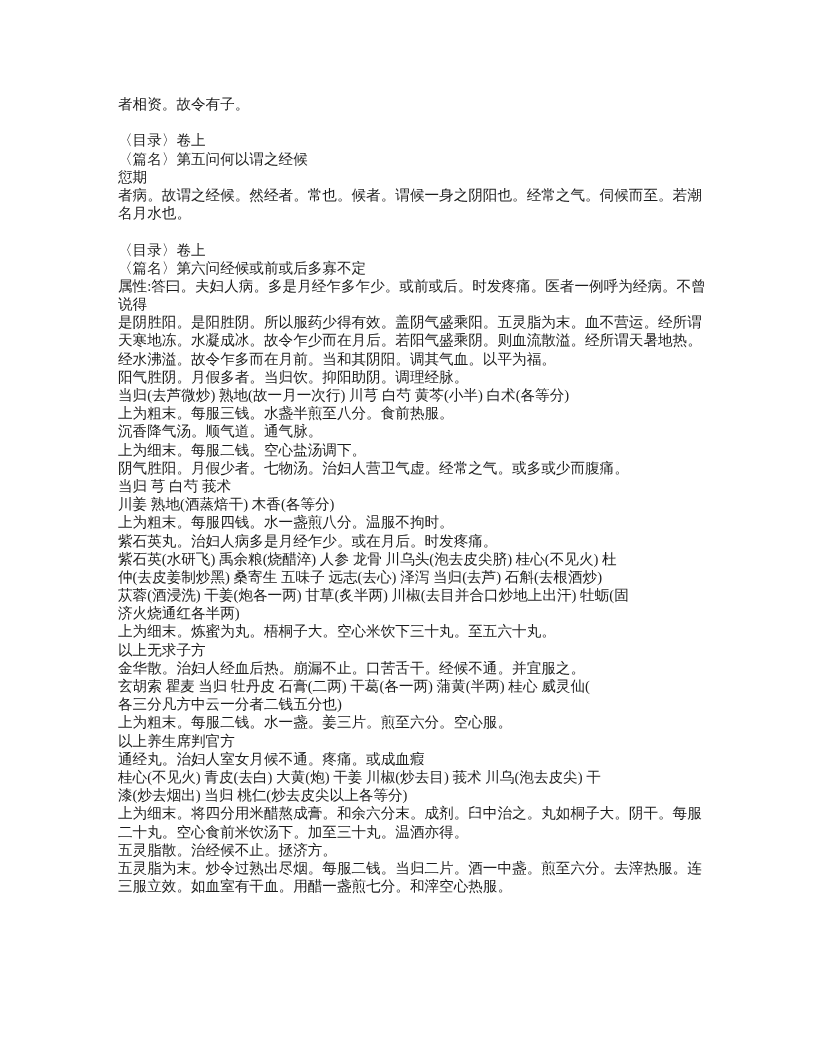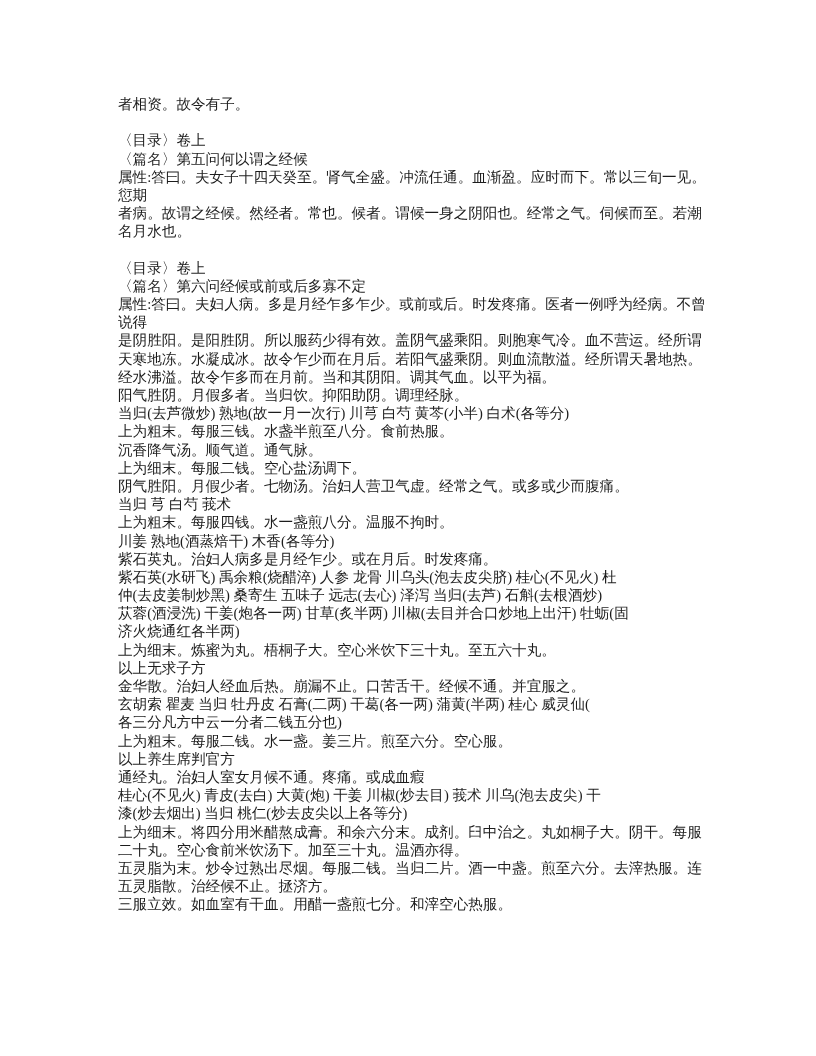--- a/index.html
+++ b/index.html
@@ -37,55 +37,54 @@
 </style>
 </head>
 <body>
 
 <div class="page">
   <div class="doc" id="doc" style="color: rgb(28, 28, 28);">
       <div class="line">者相资。故令有子。</div>
       <div class="line">&nbsp;</div>
       <div class="line">〈目录〉卷上</div>
       <div class="line">〈篇名〉第五问何以谓之经候</div>
-      <div class="line">属性:答曰。夫女子十四天癸至。肾气全盛。冲流任通。血渐盈。应时而下。常以三旬一见。</div>
       <div class="line">愆期</div>
       <div class="line">者病。故谓之经候。然经者。常也。候者。谓候一身之阴阳也。经常之气。伺候而至。若潮</div>
       <div class="line">名月水也。</div>
       <div class="line">&nbsp;</div>
       <div class="line">〈目录〉卷上</div>
       <div class="line">〈篇名〉第六问经候或前或后多寡不定</div>
       <div class="line">属性:答曰。夫妇人病。多是月经乍多乍少。或前或后。时发疼痛。医者一例呼为经病。不曾</div>
       <div class="line">说得</div>
-      <div class="line">是阴胜阳。是阳胜阴。所以服药少得有效。盖阴气盛乘阳。则胞寒气冷。血不营运。经所谓</div>
+      <div class="line">是阴胜阳。是阳胜阴。所以服药少得有效。盖阴气盛乘阳。五灵脂为末。血不营运。经所谓</div>
       <div class="line">天寒地冻。水凝成冰。故令乍少而在月后。若阳气盛乘阴。则血流散溢。经所谓天暑地热。</div>
       <div class="line">经水沸溢。故令乍多而在月前。当和其阴阳。调其气血。以平为福。</div>
       <div class="line">阳气胜阴。月假多者。当归饮。抑阳助阴。调理经脉。</div>
       <div class="line">当归(去芦微炒) 熟地(故一月一次行) 川芎 白芍 黄芩(小半) 白术(各等分)</div>
       <div class="line">上为粗末。每服三钱。水盏半煎至八分。食前热服。</div>
       <div class="line">沉香降气汤。顺气道。通气脉。</div>
       <div class="line">上为细末。每服二钱。空心盐汤调下。</div>
       <div class="line">阴气胜阳。月假少者。七物汤。治妇人营卫气虚。经常之气。或多或少而腹痛。</div>
       <div class="line">当归 芎 白芍 莪术</div>
+      <div class="line">川姜 熟地(酒蒸焙干) 木香(各等分)</div>
       <div class="line">上为粗末。每服四钱。水一盏煎八分。温服不拘时。</div>
-      <div class="line">川姜 熟地(酒蒸焙干) 木香(各等分)</div>
       <div class="line">紫石英丸。治妇人病多是月经乍少。或在月后。时发疼痛。</div>
       <div class="line">紫石英(水研飞) 禹余粮(烧醋淬) 人参 龙骨 川乌头(泡去皮尖脐) 桂心(不见火) 杜</div>
       <div class="line">仲(去皮姜制炒黑) 桑寄生 五味子 远志(去心) 泽泻 当归(去芦) 石斛(去根酒炒)</div>
       <div class="line">苁蓉(酒浸洗) 干姜(炮各一两) 甘草(炙半两) 川椒(去目并合口炒地上出汗) 牡蛎(固</div>
       <div class="line">济火烧通红各半两)</div>
       <div class="line">上为细末。炼蜜为丸。梧桐子大。空心米饮下三十丸。至五六十丸。</div>
       <div class="line">以上无求子方</div>
       <div class="line">金华散。治妇人经血后热。崩漏不止。口苦舌干。经候不通。并宜服之。</div>
       <div class="line">玄胡索 瞿麦 当归 牡丹皮 石膏(二两) 干葛(各一两) 蒲黄(半两) 桂心 威灵仙(</div>
       <div class="line">各三分凡方中云一分者二钱五分也)</div>
       <div class="line">上为粗末。每服二钱。水一盏。姜三片。煎至六分。空心服。</div>
       <div class="line">以上养生席判官方</div>
       <div class="line">通经丸。治妇人室女月候不通。疼痛。或成血瘕</div>
       <div class="line">桂心(不见火) 青皮(去白) 大黄(炮) 干姜 川椒(炒去目) 莪术 川乌(泡去皮尖) 干</div>
       <div class="line">漆(炒去烟出) 当归 桃仁(炒去皮尖以上各等分)</div>
       <div class="line">上为细末。将四分用米醋熬成膏。和余六分末。成剂。臼中治之。丸如桐子大。阴干。每服</div>
       <div class="line">二十丸。空心食前米饮汤下。加至三十丸。温酒亦得。</div>
+      <div class="line">五灵脂散。治经候不止。拯济方。</div>
       <div class="line">五灵脂为末。炒令过熟出尽烟。每服二钱。当归二片。酒一中盏。煎至六分。去滓热服。连</div>
-      <div class="line">五灵脂散。治经候不止。拯济方。</div>
       <div class="line">三服立效。如血室有干血。用醋一盏煎七分。和滓空心热服。</div>
     </div>
 </div>
 
 </body></html>

